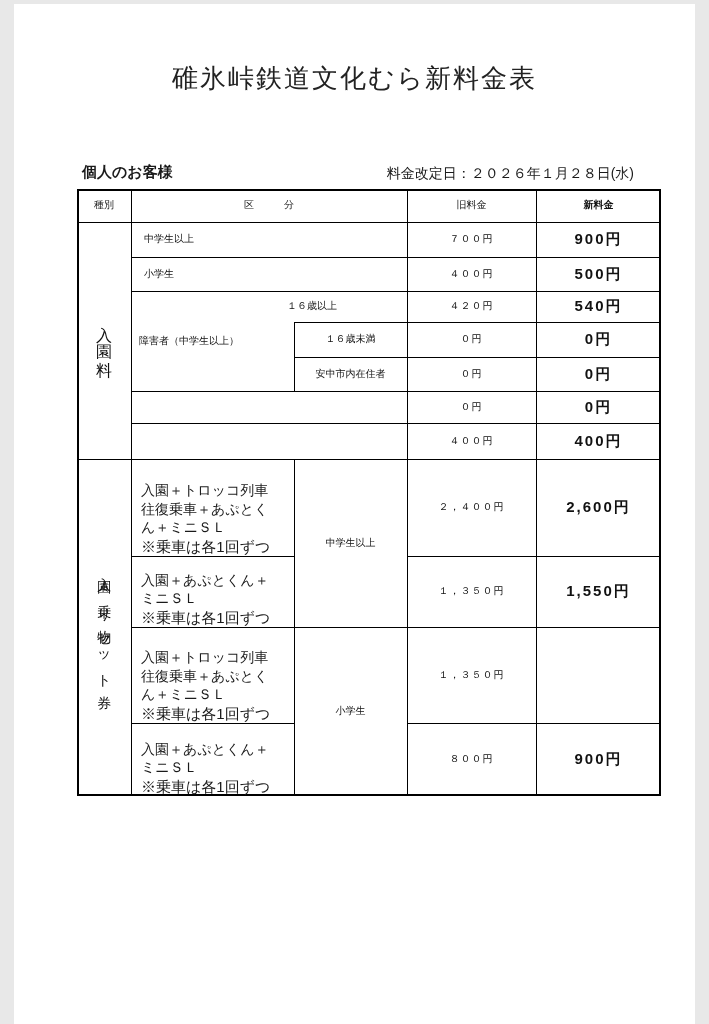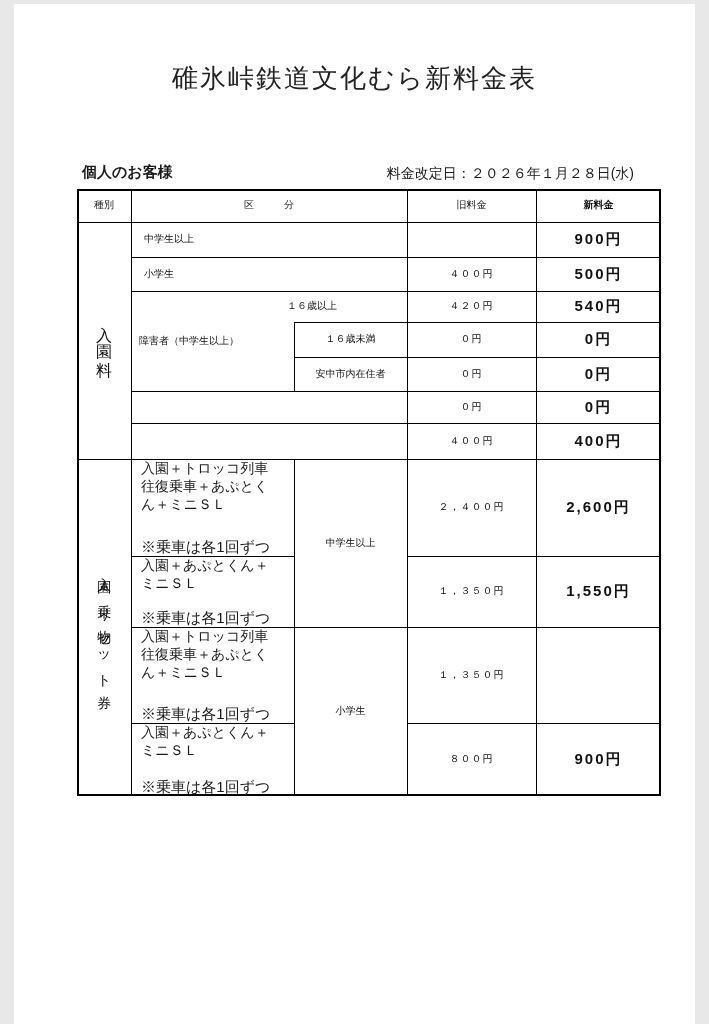--- a/index.html
+++ b/index.html
@@ -29,21 +29,21 @@
   .cl { justify-content:flex-start; padding-left:13px; box-sizing:border-box; }
   .bold { font-weight:bold; }
   .newprice { font-weight:bold; font-size:15px; letter-spacing:2px; }
   .oldprice { letter-spacing:1px; }
   .vert {
     writing-mode:vertical-rl; text-orientation:upright; justify-content:center;
   }
   .vert-admission { font-size:16px; letter-spacing:1.1em; }
   .vert-set { font-size:14px; letter-spacing:0.32em; }
   .desc-cell {
-    position:absolute; display:flex; flex-direction:column; justify-content:space-between;
+    position:absolute; display:flex; flex-direction:column; justify-content:flex-end;
     box-sizing:border-box; padding-left:10px;
   }
   .desc-text { font-size:14px; line-height:1.3; width:128px; }
   .desc-note { font-size:15px; line-height:1.2; margin-top:2px; }
 </style>
 </head>
 <body>
 
 <div class="page">
 
@@ -80,20 +80,21 @@
 
     <div class="cell cc" style="left:0;top:0;width:54px;height:33px">種別</div>
     <div class="cell cc" style="left:54px;top:0;width:276px;height:33px">区　　　分</div>
     <div class="cell cc" style="left:330px;top:0;width:129px;height:33px">旧料金</div>
     <div class="cell cc bold" style="left:459px;top:0;width:125px;height:33px">新料金</div>
 
     <div class="cell vert vert-admission" style="left:0;top:33px;width:54px;height:237px;justify-content:center">入園料</div>
     <div class="cell vert vert-set" style="left:0;top:270px;width:54px;height:337px;justify-content:center">入園＋乗り物セット券</div>
 
     <div class="cell cl" style="left:54px;top:33px;width:276px;height:35px">中学生以上</div>
+    <div class="cell cc oldprice" style="left:330px;top:33px;width:129px;height:35px">７００円</div>
     <div class="cell cc newprice" style="left:459px;top:33px;width:125px;height:35px">900円</div>
 
     <div class="cell cl" style="left:54px;top:68px;width:276px;height:34px">小学生</div>
     <div class="cell cc oldprice" style="left:330px;top:68px;width:129px;height:34px">４００円</div>
     <div class="cell cc newprice" style="left:459px;top:68px;width:125px;height:34px">500円</div>
 
     <div class="cell cl" style="left:54px;top:102px;width:163px;height:100px;padding-left:8px">障害者（中学生以上）</div>
 
     <div class="cell cc" style="left:140px;top:102px;width:190px;height:31px">１６歳以上</div>
     <div class="cell cc oldprice" style="left:330px;top:102px;width:129px;height:31px">４２０円</div>

